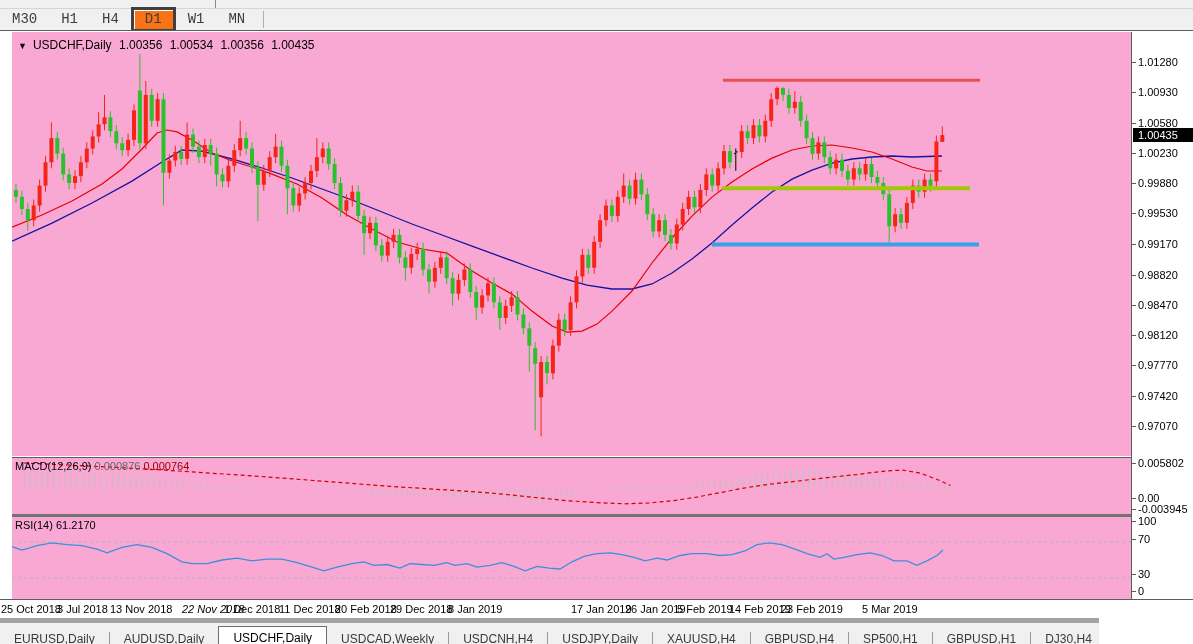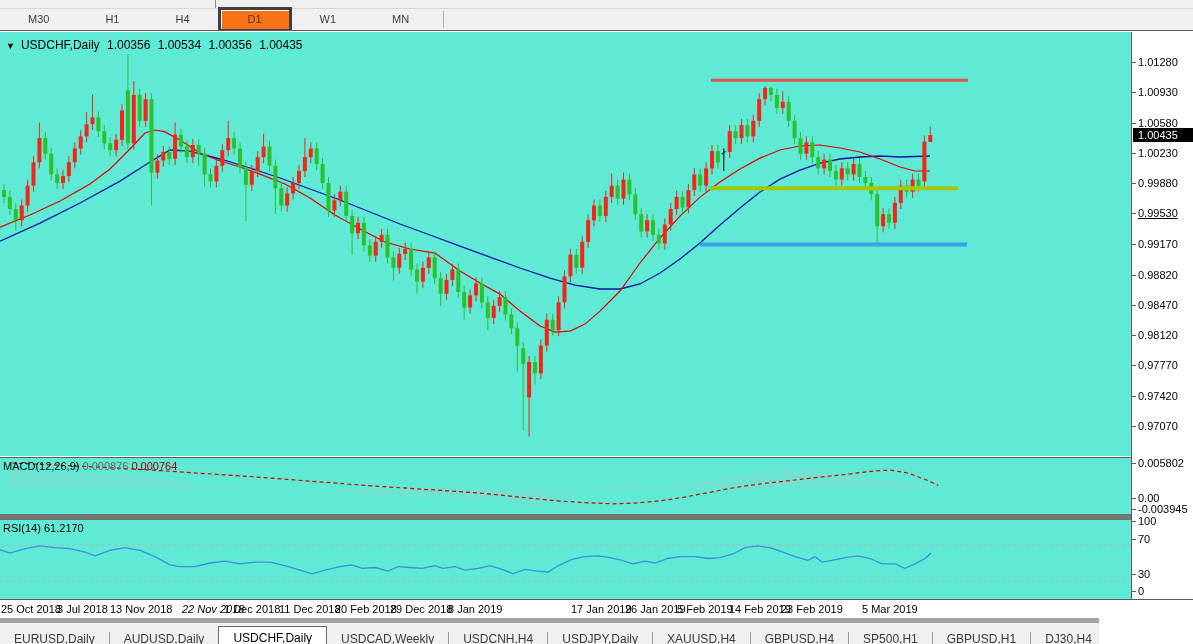--- a/index.html
+++ b/index.html
@@ -4,29 +4,29 @@
 <style>
   html,body{margin:0;padding:0;background:#e8e8e8;}
   #app{position:relative;width:1193px;height:644px;background:#ffffff;
        font-family:"Liberation Sans","DejaVu Sans",sans-serif;font-size:11px;color:#000;
        overflow:hidden;user-select:none;}
   
   #top-strip{position:absolute;left:0;top:0;width:1193px;height:8px;background:#f0f0f0;border-bottom:1px solid #d6d6d6;}
   #top-strip .vdiv{position:absolute;top:0;width:1px;height:8px;background:#8a8a8a;}
   
   #tf-toolbar{position:absolute;left:0;top:9px;width:1193px;height:21px;background:#f0f0f0;display:flex;align-items:center;border-bottom:1px solid #c8c8c8;}
-  .tf-btn{height:19px;line-height:19px;padding:0 27px;margin:0;color:#3c3c3c;font-size:11px;cursor:default;border:1px solid transparent;}
+  .tf-btn{height:19px;line-height:19px;padding:0 11px;margin:0;color:#3c3c3c;font-size:14px;cursor:default;border:1px solid transparent;font-family:Liberation Mono, monospace;}
   .tf-btn.active{background:#f97316;border:3px solid #404040;box-shadow:inset 1px 1px 0 #ffffff;}
   .tf-sep{width:1px;height:17px;background:#aeaeae;margin:0 6px;}
   
   #chart-window{position:absolute;left:0;top:30px;width:1193px;height:588px;background:#ffffff;border-top:1px solid #5c5c5c;}
-  .panel{position:absolute;left:0;background:#5eead4;overflow:hidden;}
+  .panel{position:absolute;left:12px;background:#f9a8d4;overflow:hidden;}
   #main-panel{top:1px;height:424px;width:1131px;}
   #macd-panel{top:426px;height:56px;width:1131px;border-top:1px solid #5c5c5c;padding-left:8px;}
-  #rsi-panel{top:483px;height:84px;width:1131px;border-top:6px solid #737373;}
+  #rsi-panel{top:483px;height:84px;width:1131px;border-top:3px solid #737373;}
   #date-axis{position:absolute;left:0;top:568px;height:19px;width:1193px;border-top:1px solid #5c5c5c;background:#fff;}
   .date-label{position:absolute;top:3px;white-space:nowrap;color:#000;font-size:11px;}
   
   #axis-col{position:absolute;left:1131px;top:1px;width:62px;height:567px;background:#fff;border-left:1px solid #5c5c5c;}
   .axis-label{position:absolute;left:6px;white-space:nowrap;font-size:11px;color:#000;}
   .axis-label .tick{position:absolute;left:-6px;top:6px;width:4px;height:1px;background:#5c5c5c;}
   #cur-price-tag{position:absolute;left:1px;width:56px;height:14px;background:#000;color:#fff;text-align:left;
                  padding-left:5px;line-height:14px;font-size:11px;}
   
   .panel-label{position:absolute;left:3px;top:2px;white-space:nowrap;font-size:11px;color:#000;background:transparent;}
@@ -574,21 +574,21 @@
         <span>61.2170</span>
       </div>
     </div>
 
     <div id="axis-col">
         <div class="axis-label" style="top: 24px;"><span class="tick"></span>1.01280</div>
         <div class="axis-label" style="top: 54.261px;"><span class="tick"></span>1.00930</div>
         <div class="axis-label" style="top: 84.522px;"><span class="tick"></span>1.00580</div>
         <div class="axis-label" style="top: 114.783px;"><span class="tick"></span>1.00230</div>
         <div class="axis-label" style="top: 145.044px;"><span class="tick"></span>0.99880</div>
-        <div class="axis-label" style="top: 175.305px; text-decoration: underline;"><span class="tick"></span>0.99530</div>
+        <div class="axis-label" style="top: 175.305px;"><span class="tick"></span>0.99530</div>
         <div class="axis-label" style="top: 206.431px;"><span class="tick"></span>0.99170</div>
         <div class="axis-label" style="top: 236.692px;"><span class="tick"></span>0.98820</div>
         <div class="axis-label" style="top: 266.953px;"><span class="tick"></span>0.98470</div>
         <div class="axis-label" style="top: 297.214px;"><span class="tick"></span>0.98120</div>
         <div class="axis-label" style="top: 327.475px;"><span class="tick"></span>0.97770</div>
         <div class="axis-label" style="top: 357.736px;"><span class="tick"></span>0.97420</div>
         <div class="axis-label" style="top: 387.997px;"><span class="tick"></span>0.97070</div>
         <div id="cur-price-tag" style="top: 96.0587px;">1.00435</div>
         <div class="axis-label" style="top: 425px;"><span class="tick"></span>0.005802</div>
         <div class="axis-label" style="top: 460px;"><span class="tick"></span>0.00</div>

